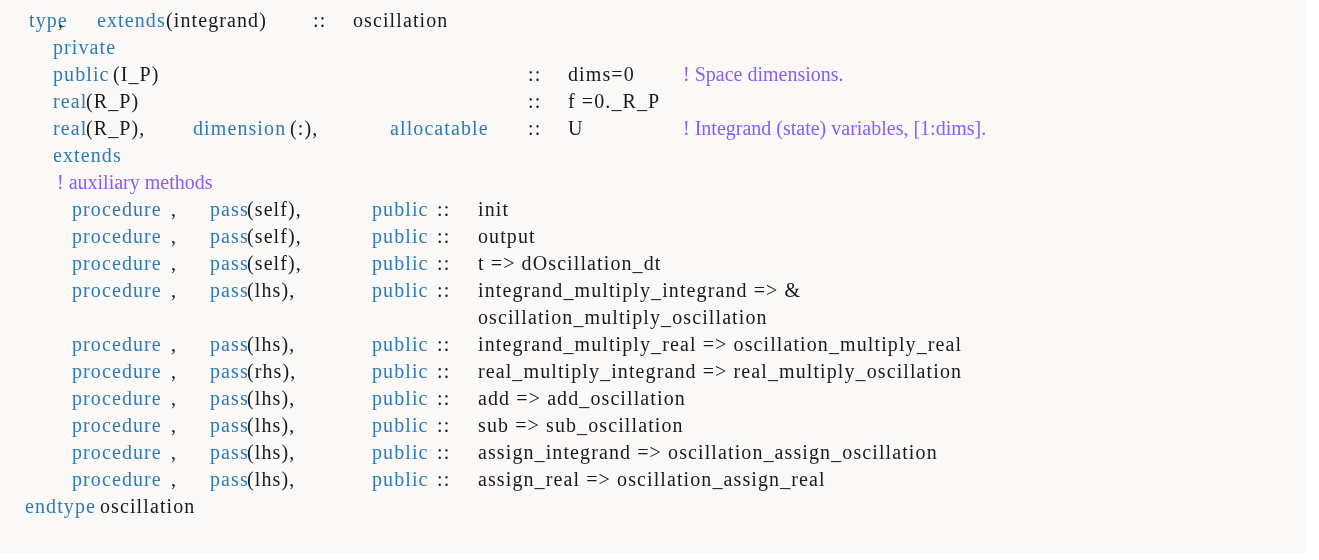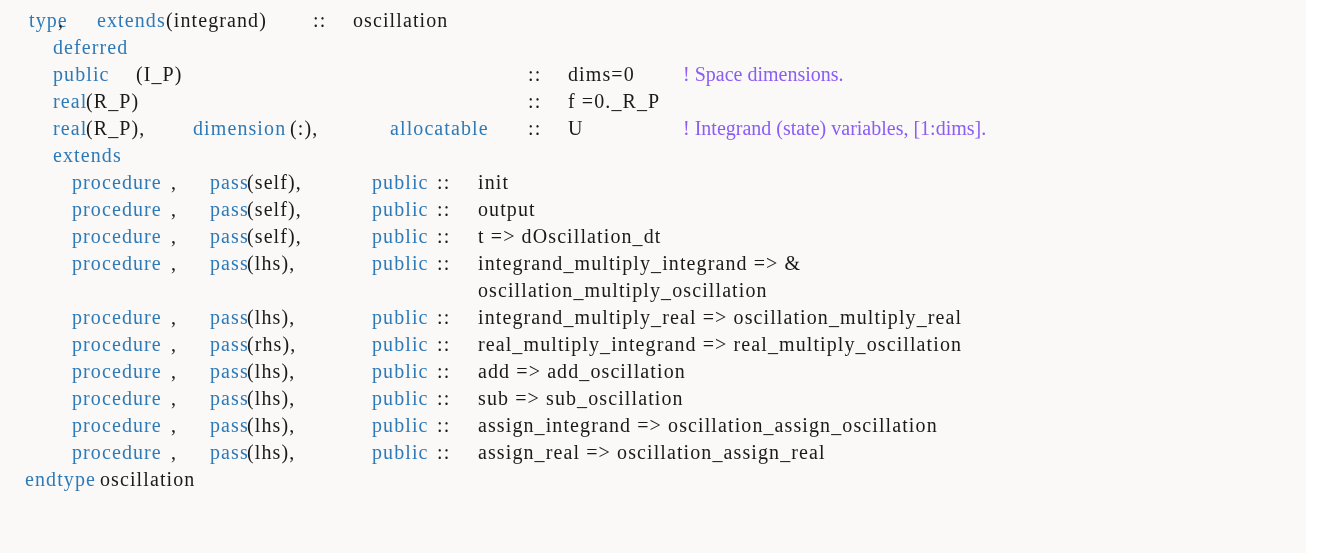--- a/index.html
+++ b/index.html
@@ -52,25 +52,26 @@
     white-space: pre;
   }
 </style>
 </head>
 <body>
 
 <div id="screenshot">
   <div class="code-panel">
     <div class="code-listing" id="code-listing">
         <div class="code-line"><span class="tok kw" style="left: 14px;">type</span><span class="tok id" style="left: 58px;">,</span><span class="tok kw" style="left: 82px;">extends</span><span class="tok id" style="left: 166px; text-align: right;">(integrand)</span><span class="tok id" style="left: 313px;">::</span><span class="tok id" style="left: 353px;">oscillation</span></div>
-        <div class="code-line"><span class="tok kw" style="left: 38px;">deferred</span></div>
-        <div class="code-line"><span class="tok kw" style="left: 38px;">public</span><span class="tok id" style="left: 136px;">(I_P)</span><span class="tok id" style="left: 528px;">::</span><span class="tok id" style="left: 568px;">dims=0</span><span class="tok cmt" style="left: 683px;">! Space dimensions.</span></div>
+        <div class="code-line"><span class="tok kw" style="left: 38px;">private</span></div>
+        <div class="code-line"><span class="tok kw" style="left: 38px;">public</span><span class="tok id" style="left: 113px;">(I_P)</span><span class="tok id" style="left: 528px;">::</span><span class="tok id" style="left: 568px;">dims=0</span><span class="tok cmt" style="left: 683px;">! Space dimensions.</span></div>
         <div class="code-line"><span class="tok kw" style="left: 38px;">real</span><span class="tok id" style="left: 86px;">(R_P)</span><span class="tok id" style="left: 528px;">::</span><span class="tok id" style="left: 568px;">f =0._R_P</span></div>
         <div class="code-line"><span class="tok kw" style="left: 38px;">real</span><span class="tok id" style="left: 86px;">(R_P),</span><span class="tok kw" style="left: 178px;">dimension</span><span class="tok id" style="left: 290px;">(:),</span><span class="tok kw" style="left: 375px;">allocatable</span><span class="tok id" style="left: 528px;">::</span><span class="tok id" style="left: 568px;">U</span><span class="tok cmt" style="left: 683px;">! Integrand (state) variables, [1:dims].</span></div>
         <div class="code-line"><span class="tok kw" style="left: 38px;">extends</span></div>
+        <div class="code-line"><span class="tok cmt" style="left: 57px;">! auxiliary methods</span></div>
         <div class="code-line"><span class="tok kw" style="left: 57px;">procedure</span><span class="tok id" style="left: 171px;">,</span><span class="tok kw" style="left: 195px;">pass</span><span class="tok id" style="left: 247px;">(self),</span><span class="tok kw" style="left: 357px;">public</span><span class="tok id" style="left: 437px;">::</span><span class="tok id" style="left: 478px;">init</span></div>
         <div class="code-line"><span class="tok kw" style="left: 57px;">procedure</span><span class="tok id" style="left: 171px;">,</span><span class="tok kw" style="left: 195px;">pass</span><span class="tok id" style="left: 247px;">(self),</span><span class="tok kw" style="left: 357px;">public</span><span class="tok id" style="left: 437px;">::</span><span class="tok id" style="left: 478px;">output</span></div>
         <div class="code-line"><span class="tok kw" style="left: 57px;">procedure</span><span class="tok id" style="left: 171px;">,</span><span class="tok kw" style="left: 195px;">pass</span><span class="tok id" style="left: 247px;">(self),</span><span class="tok kw" style="left: 357px;">public</span><span class="tok id" style="left: 437px;">::</span><span class="tok id" style="left: 478px;">t =&gt; dOscillation_dt</span></div>
         <div class="code-line"><span class="tok kw" style="left: 57px;">procedure</span><span class="tok id" style="left: 171px;">,</span><span class="tok kw" style="left: 195px;">pass</span><span class="tok id" style="left: 247px;">(lhs),</span><span class="tok kw" style="left: 357px;">public</span><span class="tok id" style="left: 437px;">::</span><span class="tok id" style="left: 478px;">integrand_multiply_integrand =&gt; &amp;</span></div>
         <div class="code-line"><span class="tok id" style="left: 478px;">oscillation_multiply_oscillation</span></div>
         <div class="code-line"><span class="tok kw" style="left: 57px;">procedure</span><span class="tok id" style="left: 171px;">,</span><span class="tok kw" style="left: 195px;">pass</span><span class="tok id" style="left: 247px;">(lhs),</span><span class="tok kw" style="left: 357px;">public</span><span class="tok id" style="left: 437px;">::</span><span class="tok id" style="left: 478px;">integrand_multiply_real =&gt; oscillation_multiply_real</span></div>
         <div class="code-line"><span class="tok kw" style="left: 57px;">procedure</span><span class="tok id" style="left: 171px;">,</span><span class="tok kw" style="left: 195px;">pass</span><span class="tok id" style="left: 247px;">(rhs),</span><span class="tok kw" style="left: 357px;">public</span><span class="tok id" style="left: 437px;">::</span><span class="tok id" style="left: 478px;">real_multiply_integrand =&gt; real_multiply_oscillation</span></div>
         <div class="code-line"><span class="tok kw" style="left: 57px;">procedure</span><span class="tok id" style="left: 171px;">,</span><span class="tok kw" style="left: 195px;">pass</span><span class="tok id" style="left: 247px;">(lhs),</span><span class="tok kw" style="left: 357px;">public</span><span class="tok id" style="left: 437px;">::</span><span class="tok id" style="left: 478px;">add =&gt; add_oscillation</span></div>
         <div class="code-line"><span class="tok kw" style="left: 57px;">procedure</span><span class="tok id" style="left: 171px;">,</span><span class="tok kw" style="left: 195px;">pass</span><span class="tok id" style="left: 247px;">(lhs),</span><span class="tok kw" style="left: 357px;">public</span><span class="tok id" style="left: 437px;">::</span><span class="tok id" style="left: 478px;">sub =&gt; sub_oscillation</span></div>
         <div class="code-line"><span class="tok kw" style="left: 57px;">procedure</span><span class="tok id" style="left: 171px;">,</span><span class="tok kw" style="left: 195px;">pass</span><span class="tok id" style="left: 247px;">(lhs),</span><span class="tok kw" style="left: 357px;">public</span><span class="tok id" style="left: 437px;">::</span><span class="tok id" style="left: 478px;">assign_integrand =&gt; oscillation_assign_oscillation</span></div>

